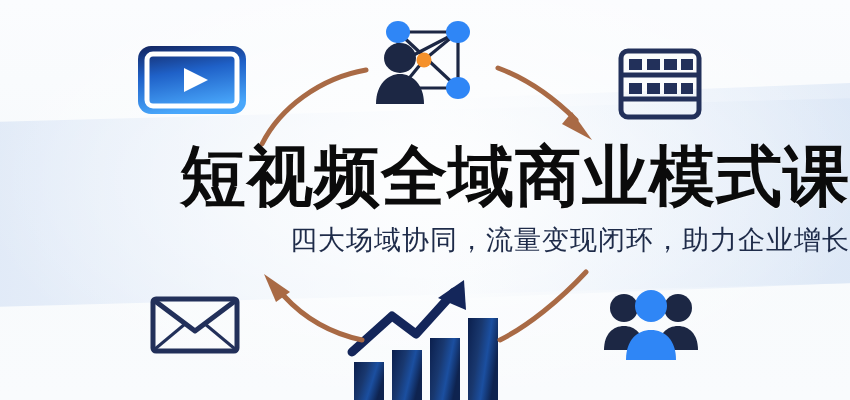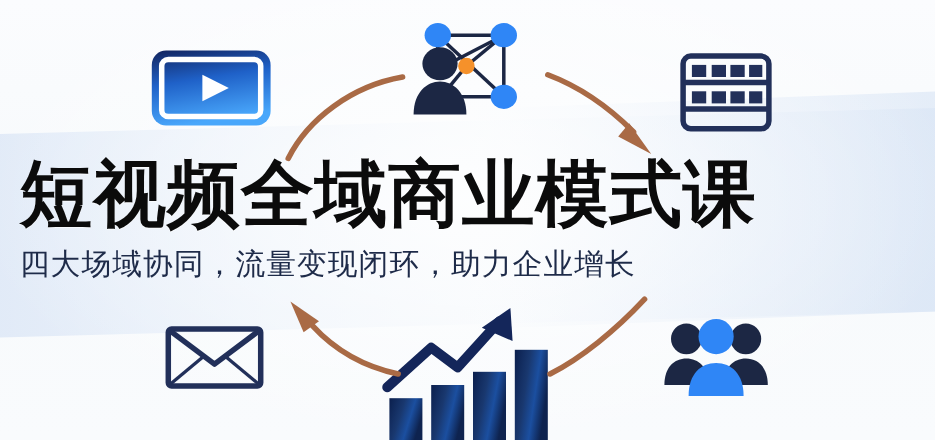--- a/index.html
+++ b/index.html
@@ -49,21 +49,21 @@
     background: radial-gradient(ellipse at 50% 45%, rgba(255,255,255,0.85) 0%, rgba(255,255,255,0.35) 45%, rgba(255,255,255,0) 75%);
     pointer-events: none;
   }
 
   
   .text-block {
     position: absolute;
     left: 0;
     right: 0;
     top: 140px;
-    text-align: left;
+    text-align: right;
     pointer-events: none;
     padding-left: 18px;
   }
   #main-title {
     font-size: 66px;
     line-height: 72px;
     font-weight: bold;
     color: #0b0b0b;
     letter-spacing: 1px;
     white-space: nowrap;

